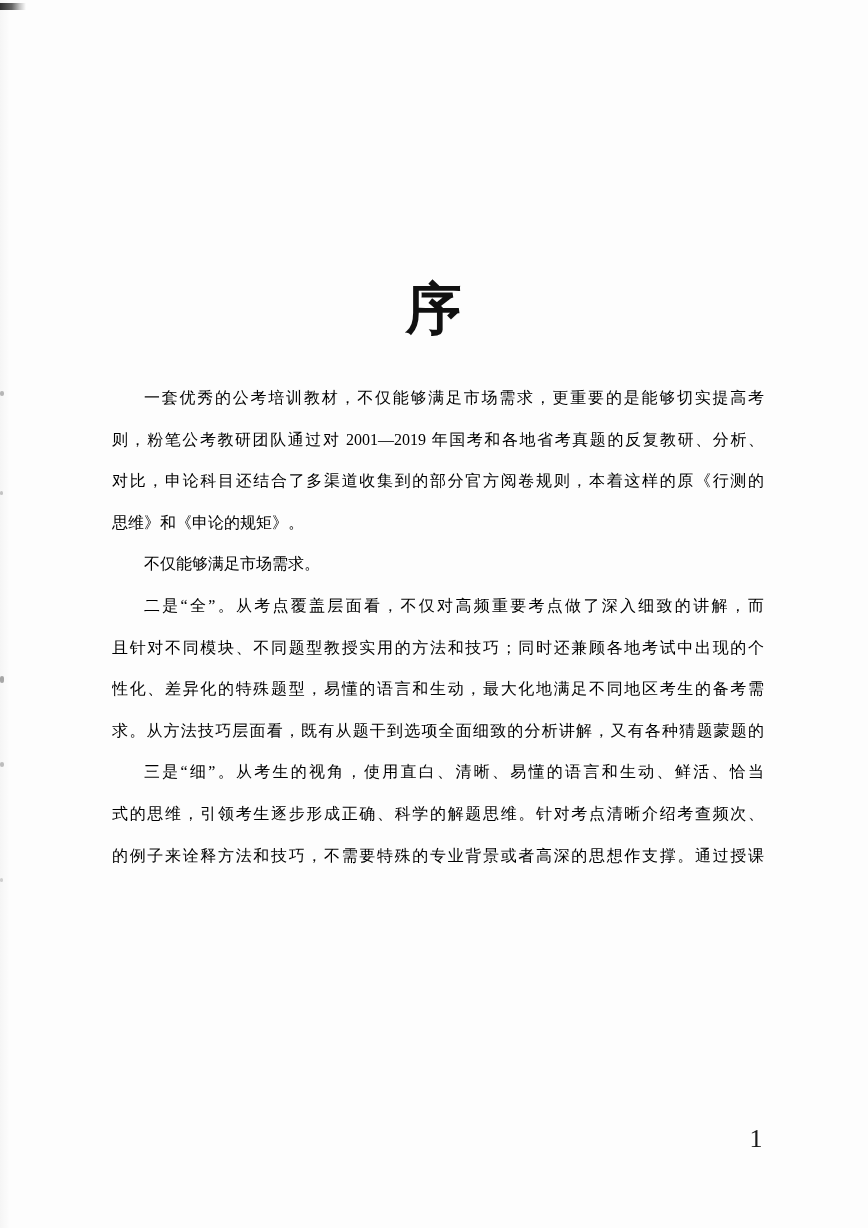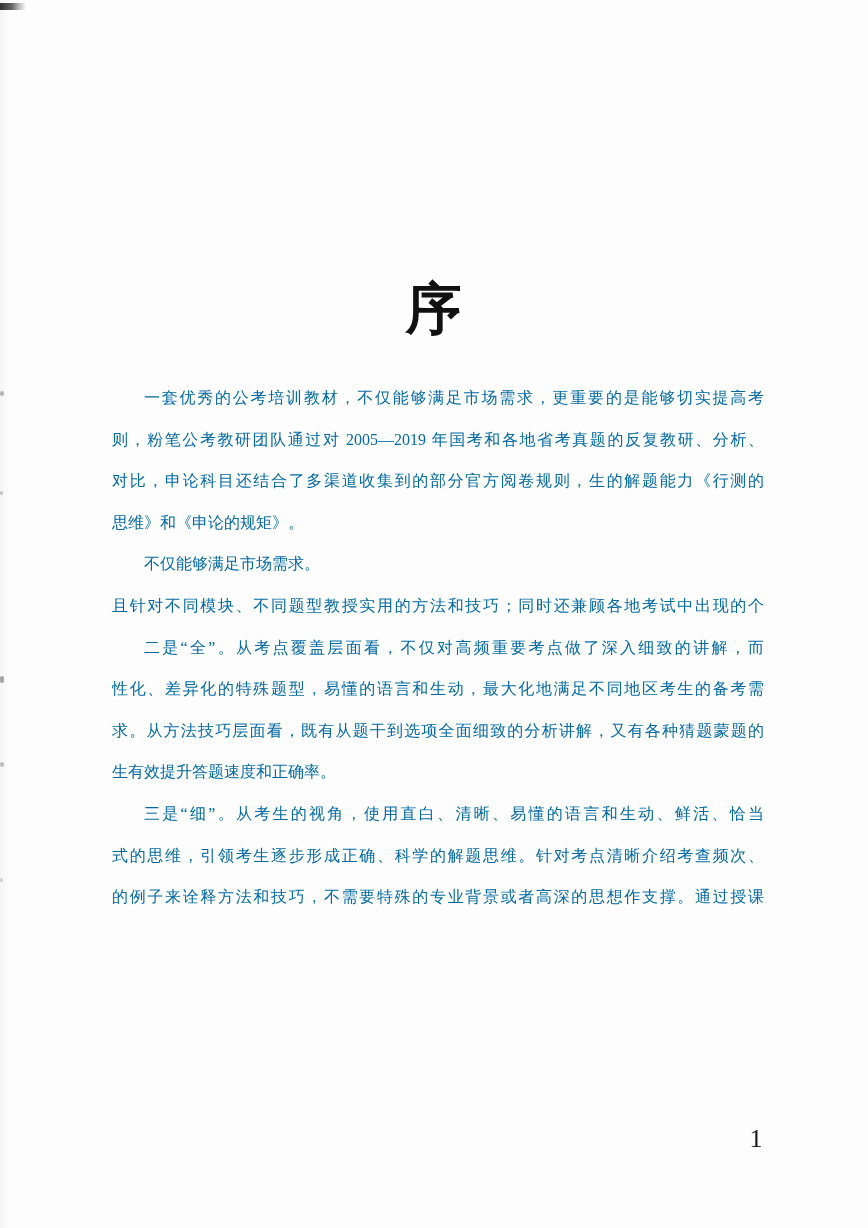--- a/index.html
+++ b/index.html
@@ -38,21 +38,21 @@
     line-height: 62px;
     letter-spacing: 1px;
     color: #111;
   }
   .body-text {
     position: absolute;
     left: 112px;
     top: 377px;
     width: 652px;
     font-size: 16px;
-    color: #0369a1;
+    color: #000000;
   }
   .line {
     height: 41.6px;
     line-height: 41.6px;
     overflow: hidden;
     text-align: justify;
     text-align-last: justify;
     text-justify: inter-character;
     white-space: normal;
   }
@@ -95,29 +95,28 @@
   <div class="artifact speck-1"></div>
   <div class="artifact speck-2"></div>
   <div class="artifact speck-3"></div>
   <div class="artifact speck-4"></div>
   <div class="artifact speck-5"></div>
 
   <h1 class="page-title">序</h1>
 
   <div class="body-text">
       <div class="line indent">一套优秀的公考培训教材，不仅能够满足市场需求，更重要的是能够切实提高考</div>
-      <div class="line">则，粉笔公考教研团队通过对 2005—2019 年国考和各地省考真题的反复教研、分析、</div>
-      <div class="line">对比，申论科目还结合了多渠道收集到的部分官方阅卷规则，生的解题能力《行测的</div>
+      <div class="line">则，粉笔公考教研团队通过对 2001—2019 年国考和各地省考真题的反复教研、分析、</div>
+      <div class="line">对比，申论科目还结合了多渠道收集到的部分官方阅卷规则，本着这样的原《行测的</div>
       <div class="line para-end">思维》和《申论的规矩》。</div>
       <div class="line indent para-end">不仅能够满足市场需求。</div>
+      <div class="line indent">二是“全”。从考点覆盖层面看，不仅对高频重要考点做了深入细致的讲解，而</div>
       <div class="line">且针对不同模块、不同题型教授实用的方法和技巧；同时还兼顾各地考试中出现的个</div>
-      <div class="line indent">二是“全”。从考点覆盖层面看，不仅对高频重要考点做了深入细致的讲解，而</div>
       <div class="line">性化、差异化的特殊题型，易懂的语言和生动，最大化地满足不同地区考生的备考需</div>
       <div class="line">求。从方法技巧层面看，既有从题干到选项全面细致的分析讲解，又有各种猜题蒙题的</div>
-      <div class="line para-end">生有效提升答题速度和正确率。</div>
       <div class="line indent">三是“细”。从考生的视角，使用直白、清晰、易懂的语言和生动、鲜活、恰当</div>
       <div class="line">式的思维，引领考生逐步形成正确、科学的解题思维。针对考点清晰介绍考查频次、</div>
       <div class="line">的例子来诠释方法和技巧，不需要特殊的专业背景或者高深的思想作支撑。通过授课</div>
     </div>
 
   <div class="page-number">1</div>
 
 </div>
 
 </body></html>

